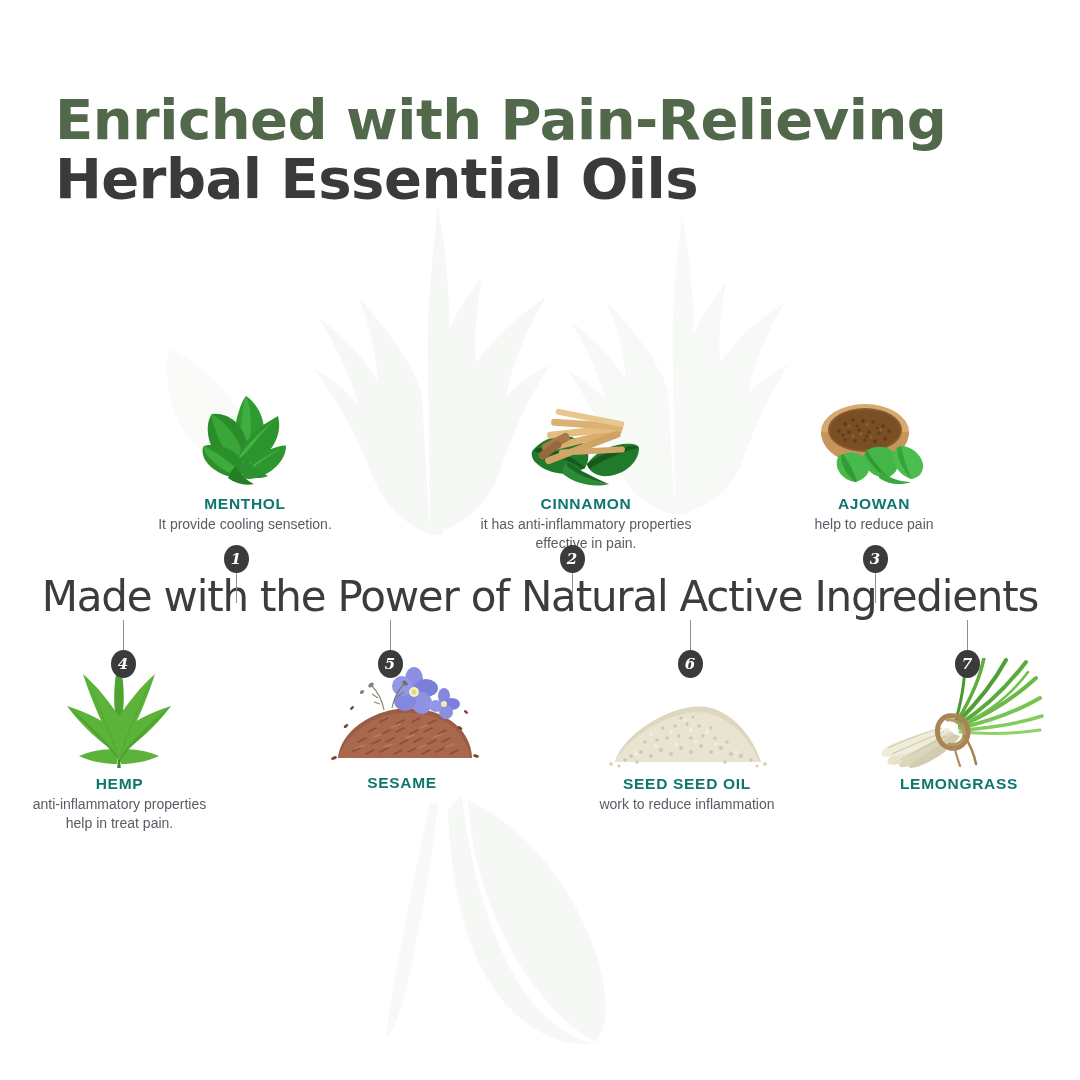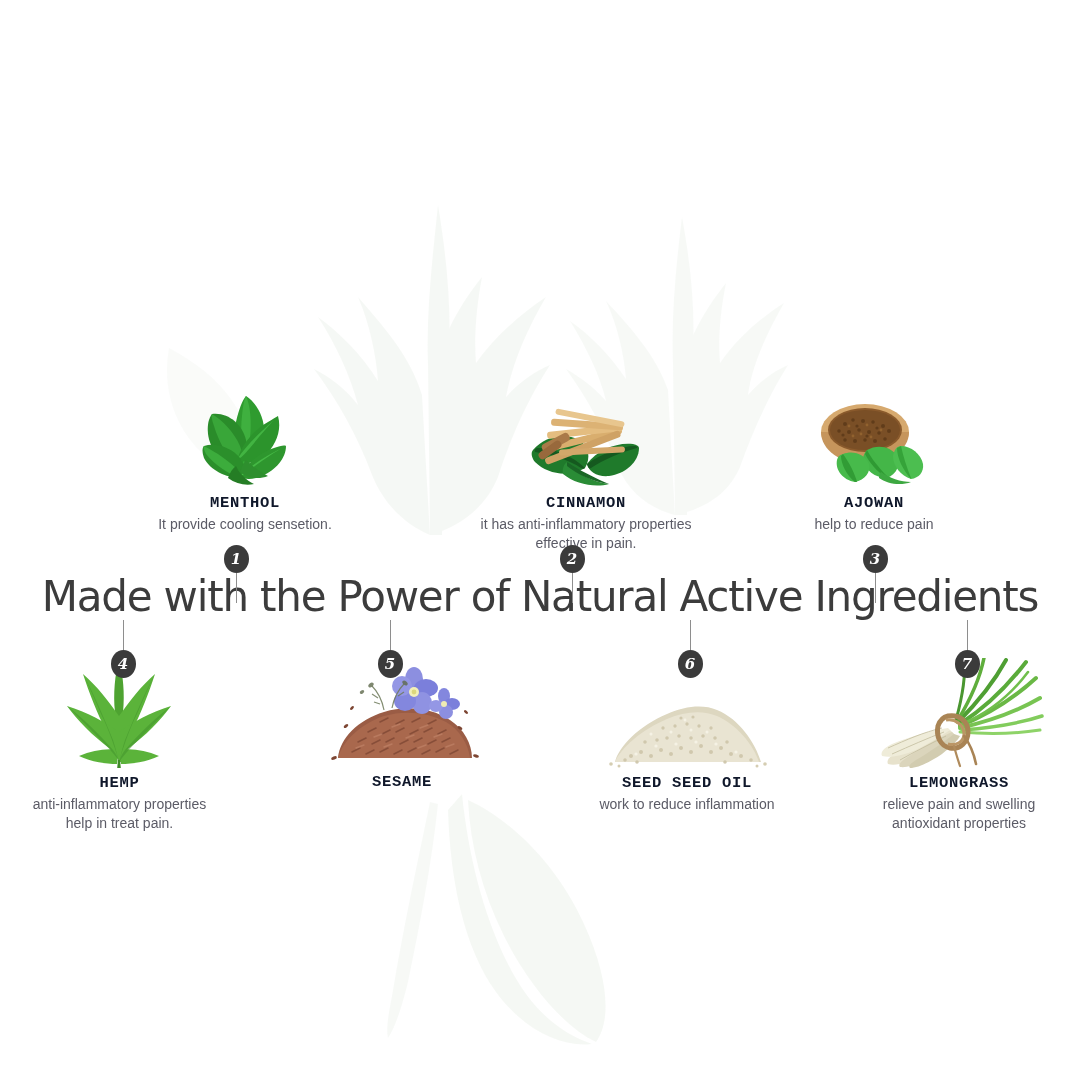--- a/index.html
+++ b/index.html
@@ -76,24 +76,23 @@
     height: 105px;
     display: flex;
     align-items: flex-end;
     justify-content: center;
     margin-bottom: 6px;
   }
   .card-art svg { display: block; }
   .card-name {
     font-size: 15.5px;
     font-weight: 700;
-    color: #0f172a;
+    color: #0f766e;
     letter-spacing: 0.7px;
     line-height: 1.25;
-    font-family: Liberation Mono, monospace;
   }
   .card-desc {
     font-size: 14px;
     font-weight: 400;
     color: #5b5b66;
     line-height: 1.3;
     margin-top: 2px;
     white-space: pre-line;
   }
 
@@ -199,20 +198,24 @@
 
     <div class="wm" style="left:382px; top:800px; opacity:0.5;">
       <svg width="60" height="240" viewBox="0 0 60 240">
         <path d="M48 2 C36 60 22 124 10 196 C6 216 4 230 6 238 C14 226 20 206 26 182
                  C38 124 50 62 56 4 Z" fill="#f0f4ef"></path>
       </svg>
     </div>
 
   </div>
 
+  <div class="heading">
+    <div class="line line1">Enriched with Pain-Relieving</div>
+    <div class="line line2">Herbal Essential Oils</div>
+  </div>
 
   <div class="card" id="card-menthol">
     <div class="card-art">
       <svg width="135" height="100" viewBox="0 0 135 100">
         <g>
           <path d="M68 8 C80 16 88 32 86 50 C84 64 76 74 66 78 C58 68 54 50 58 34 C61 21 64 13 68 8 Z" fill="#2f9b2f"></path>
           <path d="M68 8 C72 16 74 34 72 50 C70 64 68 73 66 78 C64 66 62 44 64 28 C65 18 66 12 68 8 Z" fill="#3fb03f"></path>
           <path d="M34 26 C50 24 64 36 68 52 C70 64 66 74 58 80 C44 76 32 62 30 46 C29 36 31 30 34 26 Z" fill="#2a8c2a"></path>
           <path d="M34 26 C44 32 56 44 62 58 C66 68 66 76 58 80 C50 70 40 52 36 38 C34 32 33 28 34 26 Z" fill="#39a639"></path>
           <path d="M100 28 C104 42 98 58 86 68 C76 76 66 76 60 70 C64 56 76 42 90 34 C95 31 98 29 100 28 Z" fill="#2c942c"></path>
@@ -540,22 +543,20 @@
           <g>
             <path d="M74 58 C86 56 94 64 94 74 C94 84 86 92 76 90 C66 88 62 78 64 68 C66 62 70 59 74 58 Z" fill="none" stroke="#a98455" stroke-width="5"></path>
             <path d="M72 62 C82 60 90 68 90 76 C90 84 82 88 74 86" fill="none" stroke="#bb9666" stroke-width="3"></path>
             <path d="M90 78 C96 86 100 96 102 106" fill="none" stroke="#a98455" stroke-width="2.6" stroke-linecap="round"></path>
             <path d="M80 88 C82 96 84 102 86 108" fill="none" stroke="#b08b5c" stroke-width="2.2" stroke-linecap="round"></path>
           </g>
         </g>
       </svg>
     </div>
     <div class="card-name">LEMONGRASS</div>
-    <div class="card-desc">relieve pain and swelling
-antioxidant properties</div>
   </div>
 
   <div class="marker up" style="left:221px; top:545px;">
     <div class="bubble">1</div>
     <div class="stem"></div>
   </div>
   <div class="marker up" style="left:557px; top:545px;">
     <div class="bubble">2</div>
     <div class="stem"></div>
   </div>

